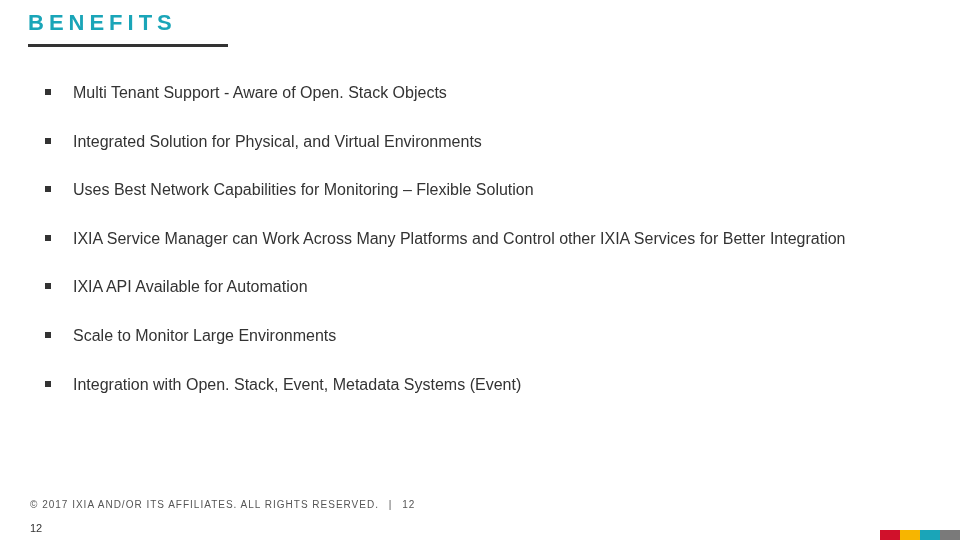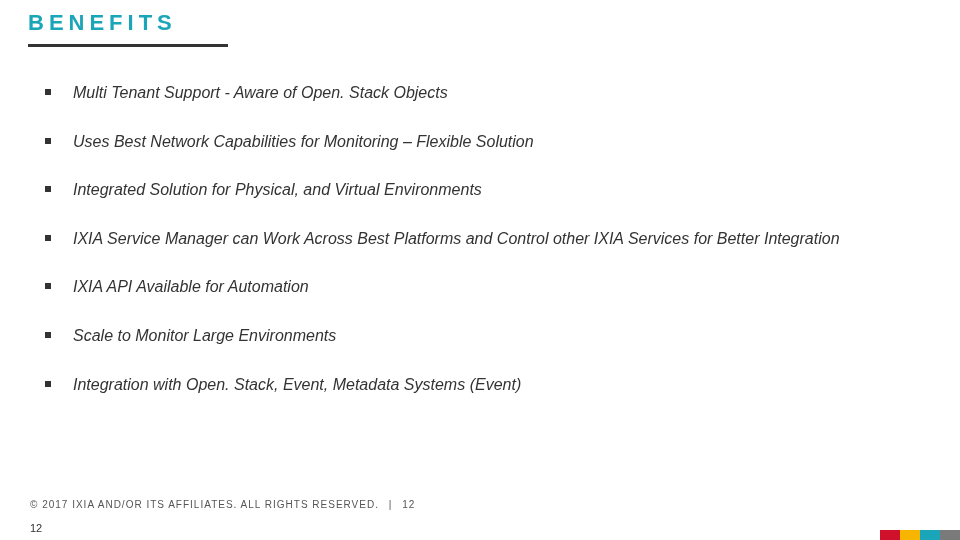--- a/index.html
+++ b/index.html
@@ -20,21 +20,20 @@
     left: 28px;
     width: 200px;
     height: 3px;
     background: #333;
   }
   .content {
     position: absolute;
     top: 82px;
     left: 45px;
     right: 40px;
-    font-style: italic;
   }
   .bullet-row {
     display: flex;
     align-items: flex-start;
     margin-bottom: 27px;
   }
   .bullet-square {
     width: 6px;
     height: 6px;
     background: #333;
@@ -84,29 +83,29 @@
   <div class="title">BENEFITS</div>
   <div class="title-underline"></div>
 
   <div class="content">
     <div class="bullet-row">
       <div class="bullet-square"></div>
       <div class="bullet-text">Multi Tenant Support - Aware of Open. Stack Objects</div>
     </div>
     <div class="bullet-row">
       <div class="bullet-square"></div>
+      <div class="bullet-text">Integrated Solution for Physical, and Virtual Environments</div>
+    </div>
+    <div class="bullet-row">
+      <div class="bullet-square"></div>
       <div class="bullet-text">Uses Best Network Capabilities for Monitoring – Flexible Solution</div>
     </div>
     <div class="bullet-row">
       <div class="bullet-square"></div>
-      <div class="bullet-text">Integrated Solution for Physical, and Virtual Environments</div>
-    </div>
-    <div class="bullet-row">
-      <div class="bullet-square"></div>
-      <div class="bullet-text">IXIA Service Manager can Work Across Best Platforms and Control other IXIA Services for Better Integration</div>
+      <div class="bullet-text">IXIA Service Manager can Work Across Many Platforms and Control other IXIA Services for Better Integration</div>
     </div>
     <div class="bullet-row">
       <div class="bullet-square"></div>
       <div class="bullet-text">IXIA API Available for Automation</div>
     </div>
     <div class="bullet-row">
       <div class="bullet-square"></div>
       <div class="bullet-text">Scale to Monitor Large Environments</div>
     </div>
     <div class="bullet-row">

